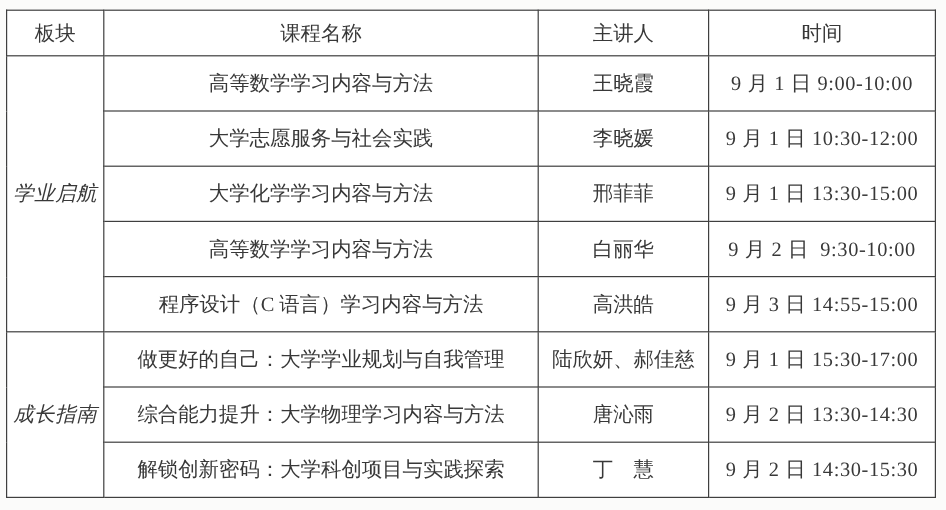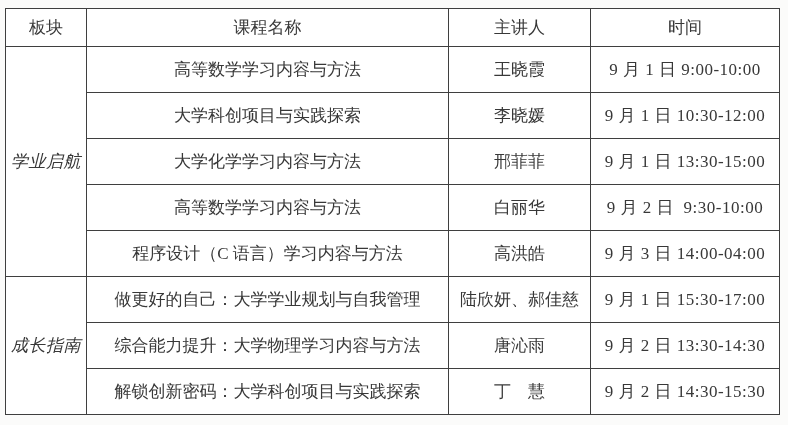--- a/index.html
+++ b/index.html
@@ -60,38 +60,38 @@
         <th>时间</th>
       </tr>
 
       <tr class="data-row">
         <td class="section-cell" rowspan="5">学业启航</td>
         <td class="course-cell">高等数学学习内容与方法</td>
         <td class="speaker-cell">王晓霞</td>
         <td class="time-cell">9 月 1 日 9:00-10:00</td>
       </tr>
       <tr class="data-row">
-        <td class="course-cell">大学科创项目与实践探索</td>
+        <td class="course-cell">大学志愿服务与社会实践</td>
         <td class="speaker-cell">李晓媛</td>
         <td class="time-cell">9 月 1 日 10:30-12:00</td>
       </tr>
       <tr class="data-row">
         <td class="course-cell">大学化学学习内容与方法</td>
         <td class="speaker-cell">邢菲菲</td>
         <td class="time-cell">9 月 1 日 13:30-15:00</td>
       </tr>
       <tr class="data-row">
         <td class="course-cell">高等数学学习内容与方法</td>
         <td class="speaker-cell">白丽华</td>
         <td class="time-cell">9 月 2 日  9:30-10:00</td>
       </tr>
       <tr class="data-row">
         <td class="course-cell">程序设计（C 语言）学习内容与方法</td>
         <td class="speaker-cell">高洪皓</td>
-        <td class="time-cell">9 月 3 日 14:00-04:00</td>
+        <td class="time-cell">9 月 3 日 14:55-15:00</td>
       </tr>
 
       <tr class="data-row">
         <td class="section-cell" rowspan="3">成长指南</td>
         <td class="course-cell">做更好的自己：大学学业规划与自我管理</td>
         <td class="speaker-cell">陆欣妍、郝佳慈</td>
         <td class="time-cell">9 月 1 日 15:30-17:00</td>
       </tr>
       <tr class="data-row">
         <td class="course-cell">综合能力提升：大学物理学习内容与方法</td>

